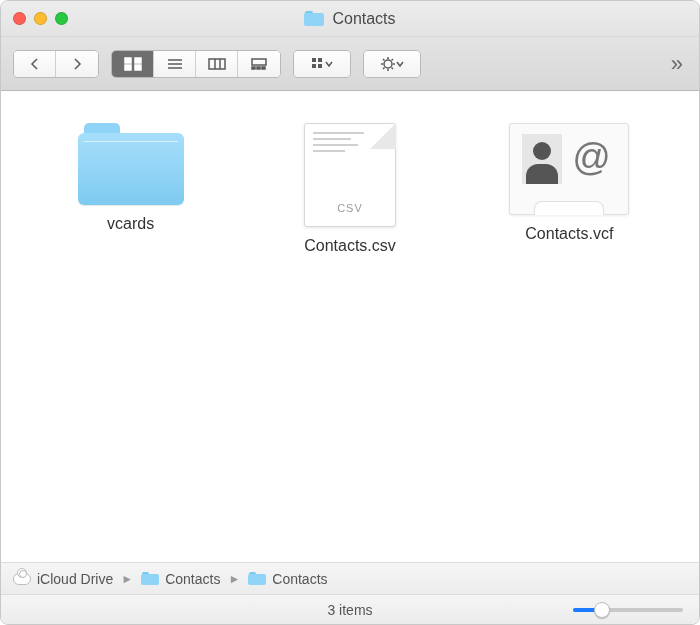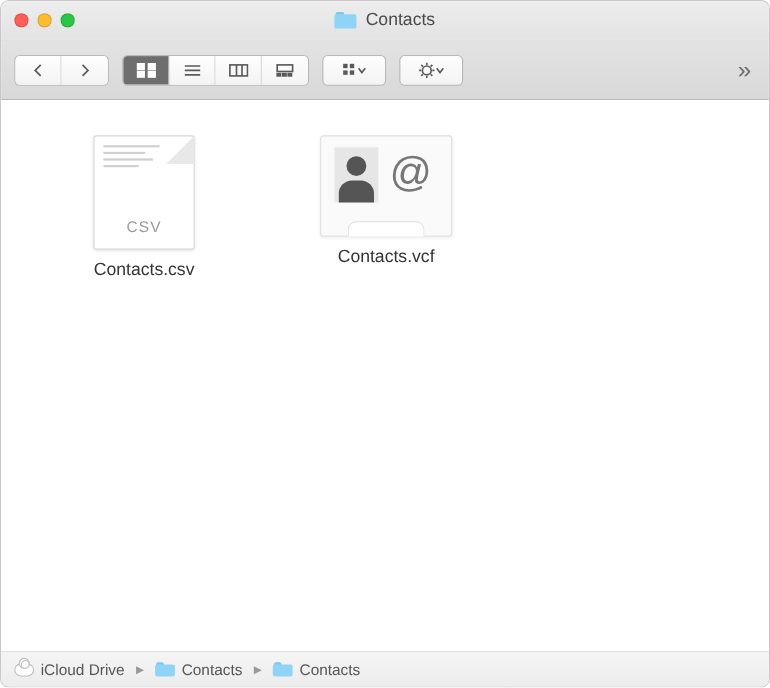--- a/index.html
+++ b/index.html
@@ -94,21 +94,21 @@
 
   
   .file-icon { width: 92px; height: 104px; position: relative; background: #fff; border:1px solid #d8d8d8; border-radius:3px; box-shadow: 0 1px 3px rgba(0,0,0,0.1);}
   .file-icon .fold { position:absolute; top:-1px; right:-1px; width:26px; height:26px; background: linear-gradient(135deg, transparent 49%, #e8e8e8 51%); }
   .file-icon .lines { position:absolute; top:8px; left:8px; right:18px; }
   .file-icon .lines div { height:2px; background:#d0d0d0; margin-bottom:4px; }
   .file-icon .lines div:nth-child(1){ width:80%; }
   .file-icon .lines div:nth-child(2){ width:60%; }
   .file-icon .lines div:nth-child(3){ width:70%; }
   .file-icon .lines div:nth-child(4){ width:50%; }
-  .file-icon .ext { position:absolute; bottom:12px; left:0; right:0; text-align:center; font-size:14px; letter-spacing:1px; color:#9a9a9a; text-transform: uppercase;}
+  .file-icon .ext { position:absolute; bottom:12px; left:0; right:0; text-align:center; font-size:11px; letter-spacing:1px; color:#9a9a9a; text-transform: uppercase;}
 
   
   .vcf-icon { width: 120px; height: 92px; background:#fafafa; border:1px solid #e0e0e0; border-radius:3px; position:relative; box-shadow:0 1px 3px rgba(0,0,0,0.08); }
   .vcf-icon .photo { position:absolute; left:12px; top:10px; width:40px; height:50px; background:#e6e6e6; overflow:hidden; }
   .vcf-icon .photo .head{ position:absolute; top:8px; left:50%; transform:translateX(-50%); width:18px; height:18px; background:#555; border-radius:50%; }
   .vcf-icon .photo .body{ position:absolute; bottom:-6px; left:50%; transform:translateX(-50%); width:32px; height:26px; background:#555; border-radius:12px 12px 0 0; }
   .vcf-icon .at { position:absolute; left:62px; top:12px; font-size:38px; color:#777; font-weight:400; }
   .vcf-icon .notch { position:absolute; bottom:-1px; left:50%; transform:translateX(-50%); width:70px; height:14px; background:#fff; border:1px solid #e0e0e0; border-bottom:none; border-radius:8px 8px 0 0; }
 
   
@@ -239,20 +239,28 @@
           <polyline points="17,6 20,10 23,6" stroke="#5a5a5a"></polyline>
         </svg>
       </div>
     </div>
 
     <div class="spacer"></div>
     <div class="chev-more">»</div>
   </div>
 
   <div class="content">
+    <div class="item">
+      <div class="folder-icon">
+        <div class="tab"></div>
+          <div class="body"></div>
+          <div class="shine"></div>
+      </div>
+      <div class="label">vcards</div>
+    </div>
 
     <div class="item">
       <div class="file-icon">
         <div class="lines">
             <div></div>
             <div></div>
             <div></div>
             <div></div>
           </div>
         <div class="fold"></div>
@@ -290,14 +298,23 @@
     <span class="chev">►</span>
     <div class="pb-item">
       <span class="mini-folder">
           <span class="t"></span>
           <span class="b"></span>
         </span>
       <span>Contacts</span>
     </div>
   </div>
 
+  <div class="statusbar">
+    <span>3 items</span>
+    <div class="zoom">
+      <div class="track">
+        <div class="fill" style="width: 26%;"></div>
+        <div class="thumb" style="left: 26%;"></div>
+      </div>
+    </div>
+  </div>
 
 </div>
 
 </body></html>

